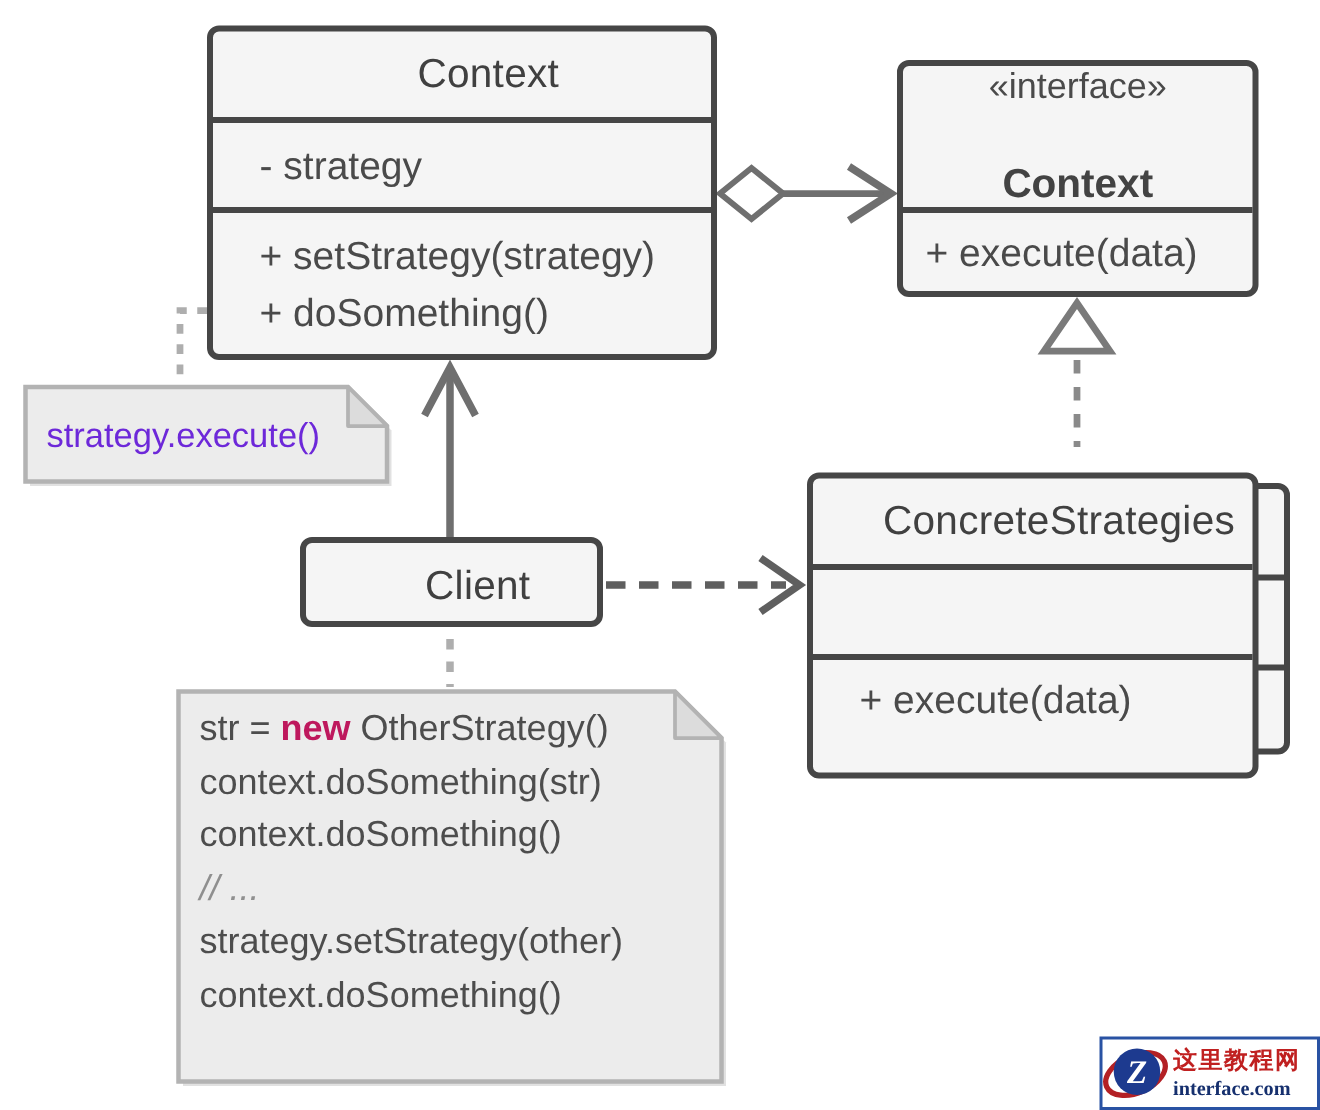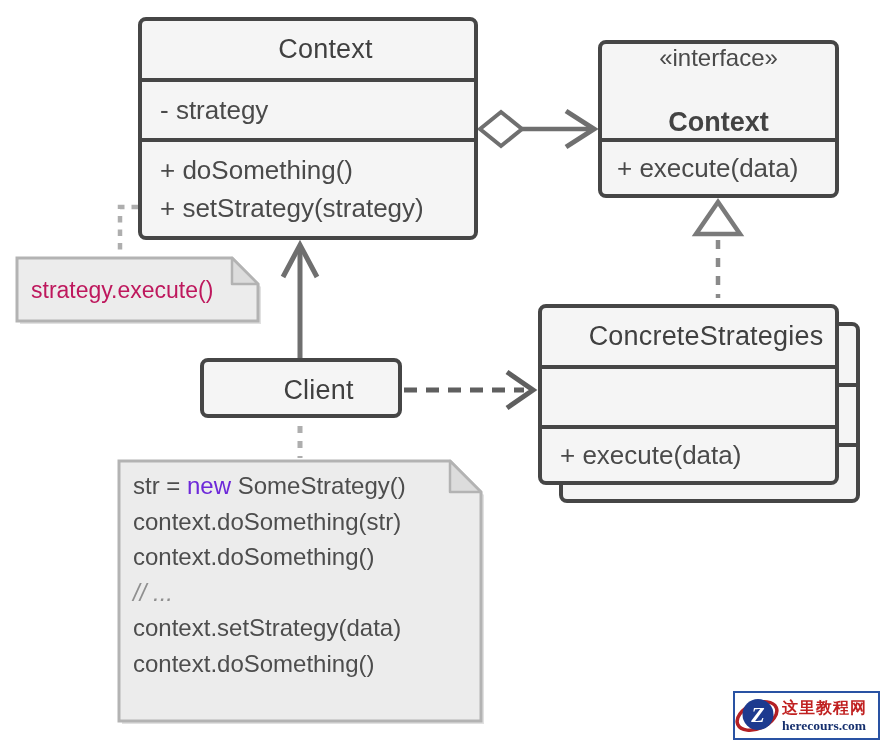--- a/index.html
+++ b/index.html
@@ -12,34 +12,34 @@
   .uml-class{
     position:absolute;z-index:2;box-sizing:border-box;
     background:#f5f5f5;border:4px solid #464646;border-radius:8px;
   }
   .compartment{box-sizing:border-box;}
   .c-title{
     display:flex;align-items:center;justify-content:center;
     font-weight:normal;font-size:27px;color:#404040;letter-spacing:.2px;margin-left:35px;
   }
   .c-sep{border-top:4px solid #464646;}
-  .c-list{display:flex;flex-direction:column;justify-content:center;padding-left:18px;font-size:26px;}
+  .c-list{display:flex;flex-direction:column;justify-content:center;padding-left:31px;font-size:26px;}
   .c-list .member{line-height:38px;white-space:nowrap;}
   .stereotype{font-size:24px;font-weight:normal;color:#4a4a4a;line-height:30px;}
   .cname{font-size:27px;font-weight:bold;color:#434343;line-height:34px;}
   .title-stack{display:flex;flex-direction:column;align-items:center;justify-content:center;gap:32px;}
   .note-text{
     position:absolute;z-index:2;display:flex;align-items:center;
-    font-size:23px;color:#be185d;white-space:nowrap;
+    font-size:23px;color:#6d28d9;white-space:nowrap;
   }
   .code-note-text{
     position:absolute;z-index:2;font-size:24px;color:#4d4d4d;
   }
   .code-note-text .code-line{line-height:35.6px;white-space:nowrap;}
-  .code-note-text .seg-bold{font-weight:normal;color:#6d28d9;}
+  .code-note-text .seg-bold{font-weight:bold;color:#be185d;}
   .code-note-text .seg-comment{color:#8f8f8f;font-style:italic;}
   #watermark{
     position:absolute;z-index:3;left:733px;top:691px;width:147px;height:49px;
     box-sizing:border-box;background:#ffffff;border:2px solid #2952a3;
     display:flex;align-items:center;overflow:hidden;
   }
   .wm-text{display:flex;flex-direction:column;justify-content:center;margin-left:1px;}
   .wm-site{font-size:16px;font-weight:bold;color:#c02020;line-height:19px;letter-spacing:1px;white-space:nowrap;}
   .wm-domain{font-family:"Liberation Serif","DejaVu Serif",serif;font-size:13.5px;font-weight:bold;color:#16306e;line-height:17px;white-space:nowrap;}
 </style>
@@ -87,69 +87,69 @@
       <polyline points="507,372 533,390 507,408" fill="none" stroke="#5f5f5f" stroke-width="5"></polyline>
     </g>
   </svg>
 
   <div class="uml-class" style="left:138px;top:17px;width:340px;height:223px;">
     <div class="compartment c-title" style="height:57px;">Context</div>
     <div class="compartment c-sep c-list" style="height:60px;">
         <div class="member">- strategy</div>
       </div>
     <div class="compartment c-sep c-list" style="height:98px;">
+        <div class="member">+ setStrategy(strategy)</div>
         <div class="member">+ doSomething()</div>
-        <div class="member">+ setStrategy(strategy)</div>
       </div>
   </div>
 
   <div class="uml-class" style="left:598px;top:40px;width:241px;height:158px;">
     <div class="compartment title-stack" style="height:94px;">
       <div class="stereotype">«interface»</div>
       <div class="cname">Context</div>
     </div>
     <div class="compartment c-sep c-list" style="height:56px;padding-left:15px;">
         <div class="member">+ execute(data)</div>
       </div>
   </div>
 
   <div class="uml-class" style="left:559px;top:322px;width:301px;height:181px;">
     <div class="compartment" style="height:57px;"></div>
     <div class="compartment c-sep" style="height:60px;"></div>
     <div class="compartment c-sep" style="height:56px;"></div>
   </div>
 
-  <div class="uml-class" style="left:538px;top:304px;width:301px;height:181px;">
+  <div class="uml-class" style="left:538px;top:315px;width:301px;height:204px;">
     <div class="compartment c-title" style="height:57px;">ConcreteStrategies</div>
     <div class="compartment c-sep c-list" style="height:60px;"></div>
     <div class="compartment c-sep c-list" style="height:56px;">
         <div class="member">+ execute(data)</div>
       </div>
   </div>
 
   <div class="uml-class" style="left:200px;top:358px;width:202px;height:60px;">
     <div class="compartment c-title" style="height:56px;">Client</div>
   </div>
 
   <div class="note-text" style="left:31px;top:262px;width:216px;height:56px;">strategy.execute()</div>
 
   <div class="code-note-text" style="left:133px;top:468px;width:340px;">
-      <div class="code-line"><span>str = </span><span class="seg-bold">new</span><span> SomeStrategy()</span></div>
+      <div class="code-line"><span>str = </span><span class="seg-bold">new</span><span> OtherStrategy()</span></div>
       <div class="code-line"><span>context.doSomething(str)</span></div>
       <div class="code-line"><span>context.doSomething()</span></div>
       <div class="code-line"><span class="seg-comment">// ...</span></div>
-      <div class="code-line"><span>context.setStrategy(data)</span></div>
+      <div class="code-line"><span>strategy.setStrategy(other)</span></div>
       <div class="code-line"><span>context.doSomething()</span></div>
     </div>
 
   <div id="watermark">
     <svg width="46" height="45" viewBox="0 0 46 45" style="flex:0 0 auto;">
       <ellipse cx="22" cy="23" rx="21" ry="12.5" fill="none" stroke="#b32025" stroke-width="3.5" transform="rotate(-24 22 23)"></ellipse>
       <circle cx="23" cy="21.5" r="15.5" fill="#1d3a8f"></circle>
       <text x="23" y="29" text-anchor="middle" font-family="Liberation Serif, DejaVu Serif, serif" font-size="22" font-weight="bold" font-style="italic" fill="#ffffff">Z</text>
     </svg>
     <div class="wm-text">
       <div class="wm-site">这里教程网</div>
-      <div class="wm-domain">herecours.com</div>
+      <div class="wm-domain">interface.com</div>
     </div>
   </div>
 
 </div>
 
 </body></html>

